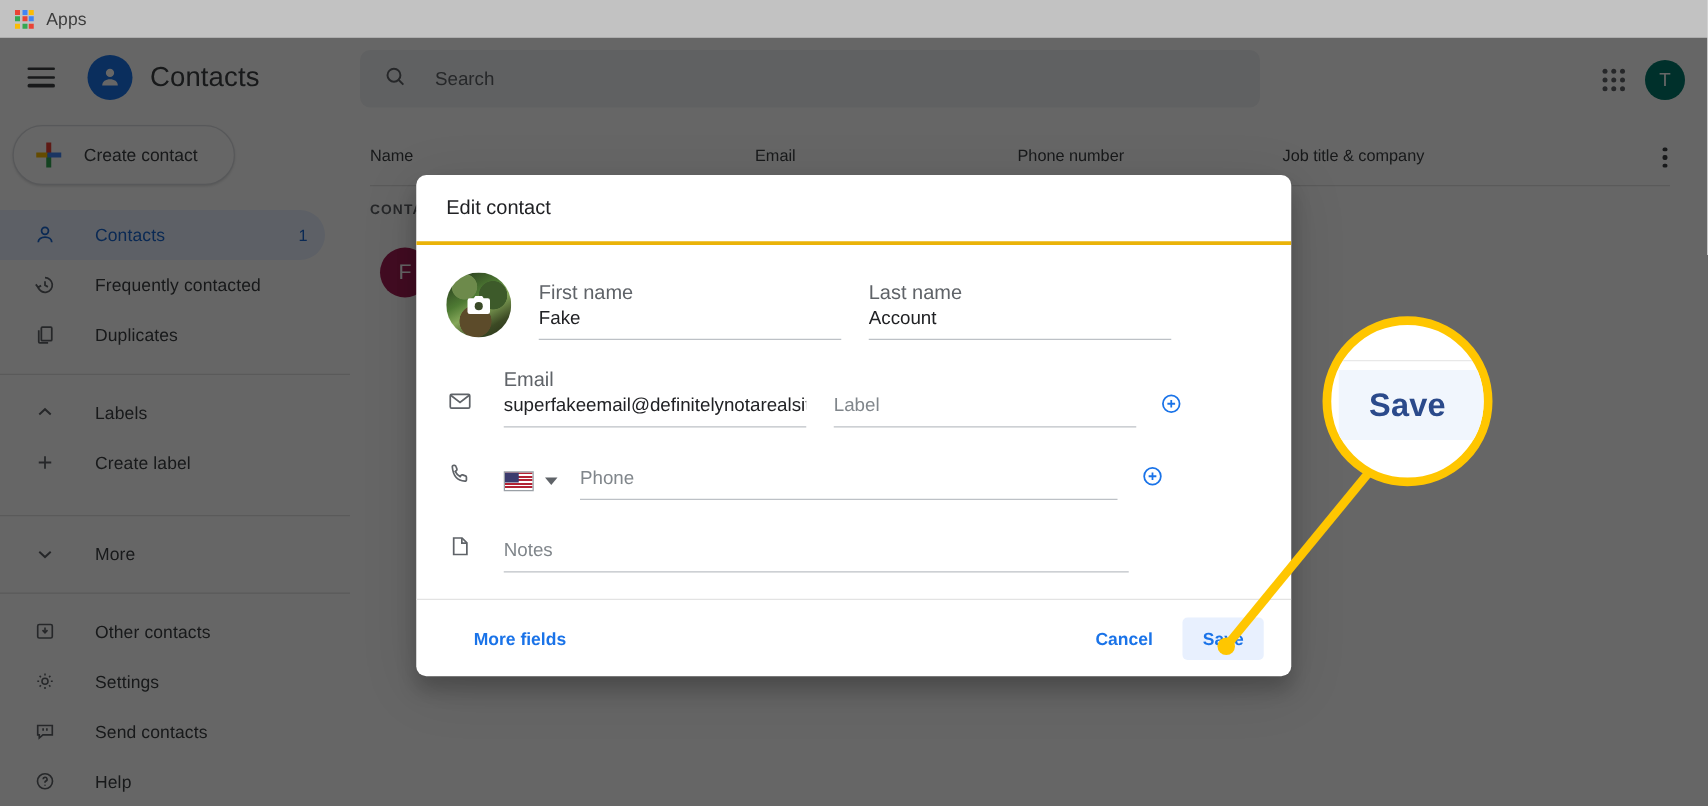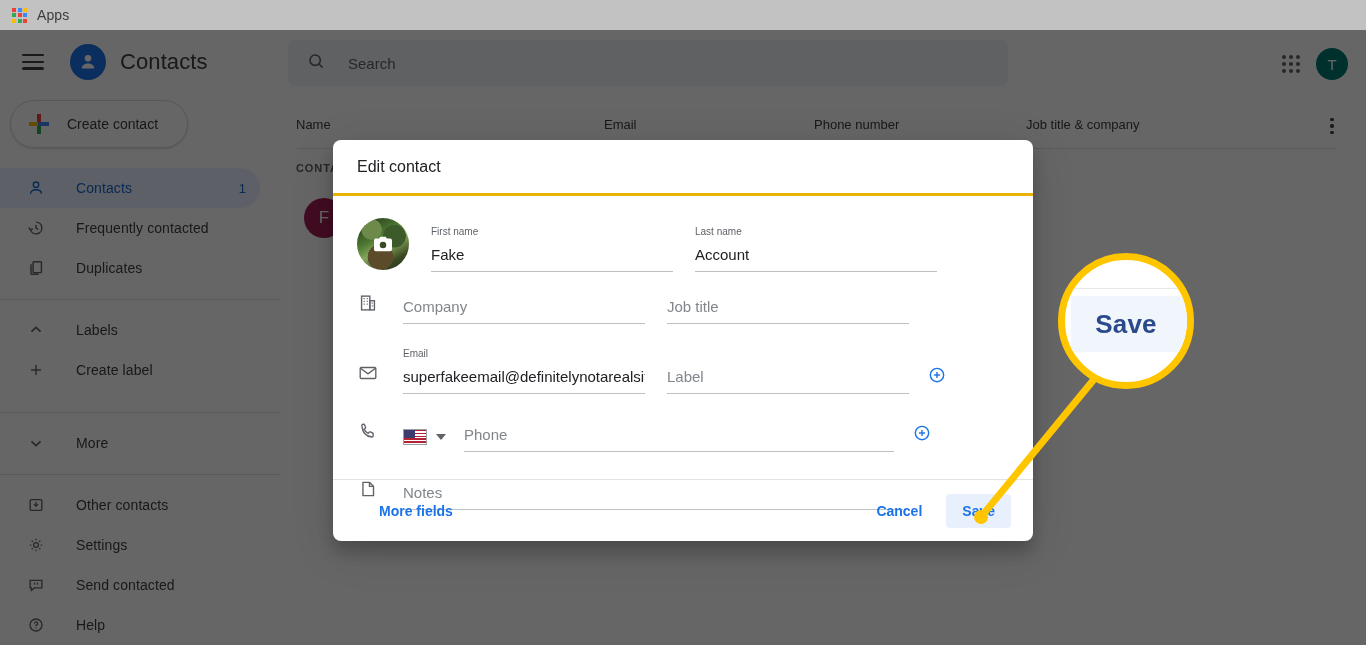--- a/index.html
+++ b/index.html
@@ -205,21 +205,21 @@
   }
   .cam {
     position: absolute; left: 50%; top: 50%;
     transform: translate(-50%, -50%);
     width: 22px; height: 18px; color: #fff;
   }
 
   .field { position: relative; flex: 1; margin-left: 22px; }
   .field .flabel {
     position: absolute; top: -20px; left: 0;
-    font-size: 10px; color: #5f6368;
+    font-size: 16px; color: #5f6368;
   }
   .field .fvalue {
     font-size: 15px; color: #202124;
     padding-bottom: 7px;
     border-bottom: 1px solid #bdc1c6;
     min-height: 26px;
     white-space: nowrap; overflow: hidden;
   }
   .field .fvalue.ph { color: #80868b; }
   .field.narrow { max-width: 242px; }
@@ -421,21 +421,21 @@
         </div>
 
         <div class="nav-item">
           <span class="nav-ico">
             <svg width="20" height="20" viewBox="0 0 24 24" fill="none" stroke="currentColor" stroke-width="1.6">
                 <path d="M5 6.5h14v9H10l-3.5 3v-3H5z"></path>
                 <line x1="10.2" y1="9.2" x2="10.2" y2="11.6"></line>
                 <line x1="13.8" y1="9.2" x2="13.8" y2="11.6"></line>
               </svg>
           </span>
-          <span class="nav-label">Send contacted</span>
+          <span class="nav-label">Send contacts</span>
         </div>
 
         <div class="nav-item">
           <span class="nav-ico">
             <svg width="20" height="20" viewBox="0 0 24 24" fill="none" stroke="currentColor" stroke-width="1.6">
                 <circle cx="12" cy="12" r="7.2"></circle>
                 <path d="M10.2 10.1a1.9 1.9 0 1 1 2.5 1.8c-.5.2-.7.6-.7 1.1v.4"></path>
                 <circle cx="12" cy="15.8" r=".75" fill="currentColor" stroke="none"></circle>
               </svg>
           </span>
@@ -515,36 +515,20 @@
           <div class="flabel">First name</div>
           <div class="fvalue">Fake</div>
         </div>
         <div class="field narrow">
           <div class="flabel">Last name</div>
           <div class="fvalue">Account</div>
         </div>
         <div style="width:38px;flex:none"></div>
       </div>
 
-      <div class="frow" style="height:52px">
-        <span class="ficon">
-          <svg width="22" height="22" viewBox="0 0 24 24" fill="none" stroke="currentColor" stroke-width="1.5">
-              <rect x="5" y="4.5" width="9" height="15"></rect>
-              <rect x="14" y="9.5" width="5" height="10"></rect>
-              <path d="M7.2 7.2h1.2M10.6 7.2h1.2M7.2 10.2h1.2M10.6 10.2h1.2M7.2 13.2h1.2M10.6 13.2h1.2M16 12.2h1.2M16 15.2h1.2"></path>
-            </svg>
-        </span>
-        <div class="field narrow">
-          <div class="fvalue ph">Company</div>
-        </div>
-        <div class="field narrow">
-          <div class="fvalue ph">Job title</div>
-        </div>
-        <div style="width:38px;flex:none"></div>
-      </div>
 
       <div class="frow" style="height:52px;margin-top:18px">
         <span class="ficon">
           <svg width="22" height="22" viewBox="0 0 24 24" fill="none" stroke="currentColor" stroke-width="1.5">
               <rect x="3.5" y="6" width="17" height="12" rx="1.2"></rect>
               <polyline points="3.9,6.8 12,13 20.1,6.8"></polyline>
             </svg>
         </span>
         <div class="field narrow">
           <div class="flabel">Email</div>

